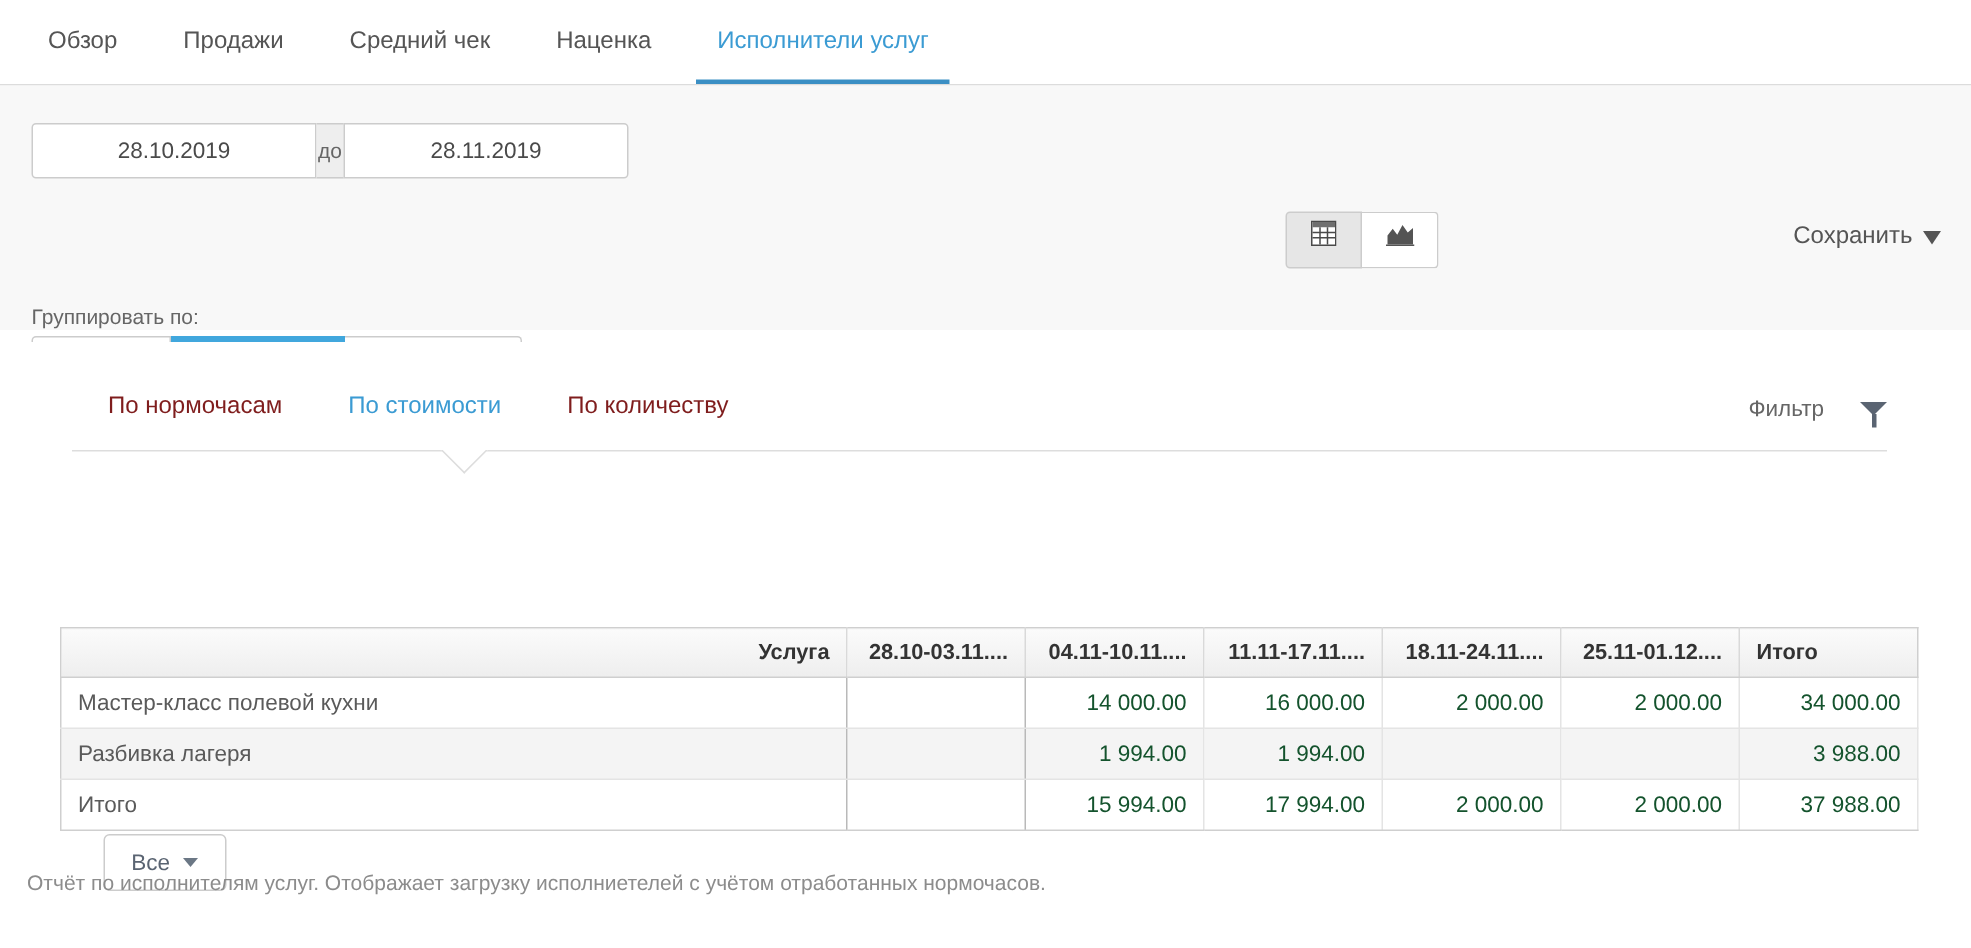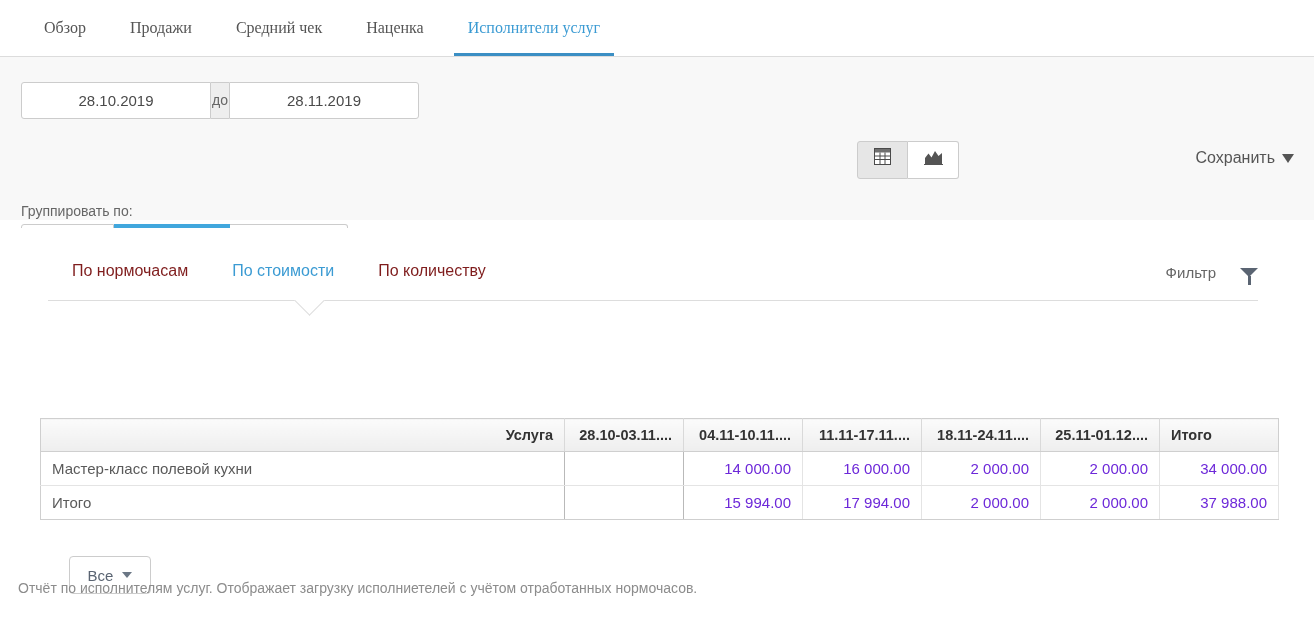--- a/index.html
+++ b/index.html
@@ -25,22 +25,21 @@
     width: 1314px;
     height: 57px;
     background: #ffffff;
     border-bottom: 1px solid #dcdcdc;
     box-sizing: border-box;
   }
   .top-tabs-inner {
     display: flex;
     align-items: center;
     height: 56px;
-    padding-left: 22px;
-    font-family: Liberation Serif, serif;
+    padding-left: 10px;
   }
   .top-tab {
     position: relative;
     height: 56px;
     display: flex;
     align-items: center;
     padding: 0 22px;
     font-size: 16px;
     color: #555555;
     cursor: pointer;
@@ -338,21 +337,21 @@
   }
   table.report tbody td:first-child {
     border-left: 1px solid #cfcfcf;
     text-align: left;
   }
   table.report tbody td:last-child {
     border-right: 1px solid #cfcfcf;
   }
   table.report tbody td.num {
     text-align: right;
-    color: #6d28d9;
+    color: #14532d;
     border-right: 1px solid #e4e4e4;
   }
   table.report tbody td.sep-strong {
     border-right: 1px solid #b9b9b9;
   }
   table.report tbody tr.alt td { background: #f4f4f4; }
   table.report tbody tr:last-child td { border-bottom: 1px solid #cfcfcf; }
 
   .footnote {
     position: absolute;
@@ -475,20 +474,29 @@
     <tbody id="table-body">
         <tr class="">
           <td class="sep-strong">Мастер-класс полевой кухни</td>
           <td class="num sep-strong"></td>
           <td class="num">14 000.00</td>
           <td class="num">16 000.00</td>
           <td class="num">2 000.00</td>
           <td class="num">2 000.00</td>
           <td class="num">34 000.00</td>
         </tr>
+        <tr class="alt">
+          <td class="sep-strong">Разбивка лагеря</td>
+          <td class="num sep-strong"></td>
+          <td class="num">1 994.00</td>
+          <td class="num">1 994.00</td>
+          <td class="num"></td>
+          <td class="num"></td>
+          <td class="num">3 988.00</td>
+        </tr>
         <tr class="">
           <td class="sep-strong">Итого</td>
           <td class="num sep-strong"></td>
           <td class="num">15 994.00</td>
           <td class="num">17 994.00</td>
           <td class="num">2 000.00</td>
           <td class="num">2 000.00</td>
           <td class="num">37 988.00</td>
         </tr>
       </tbody>

